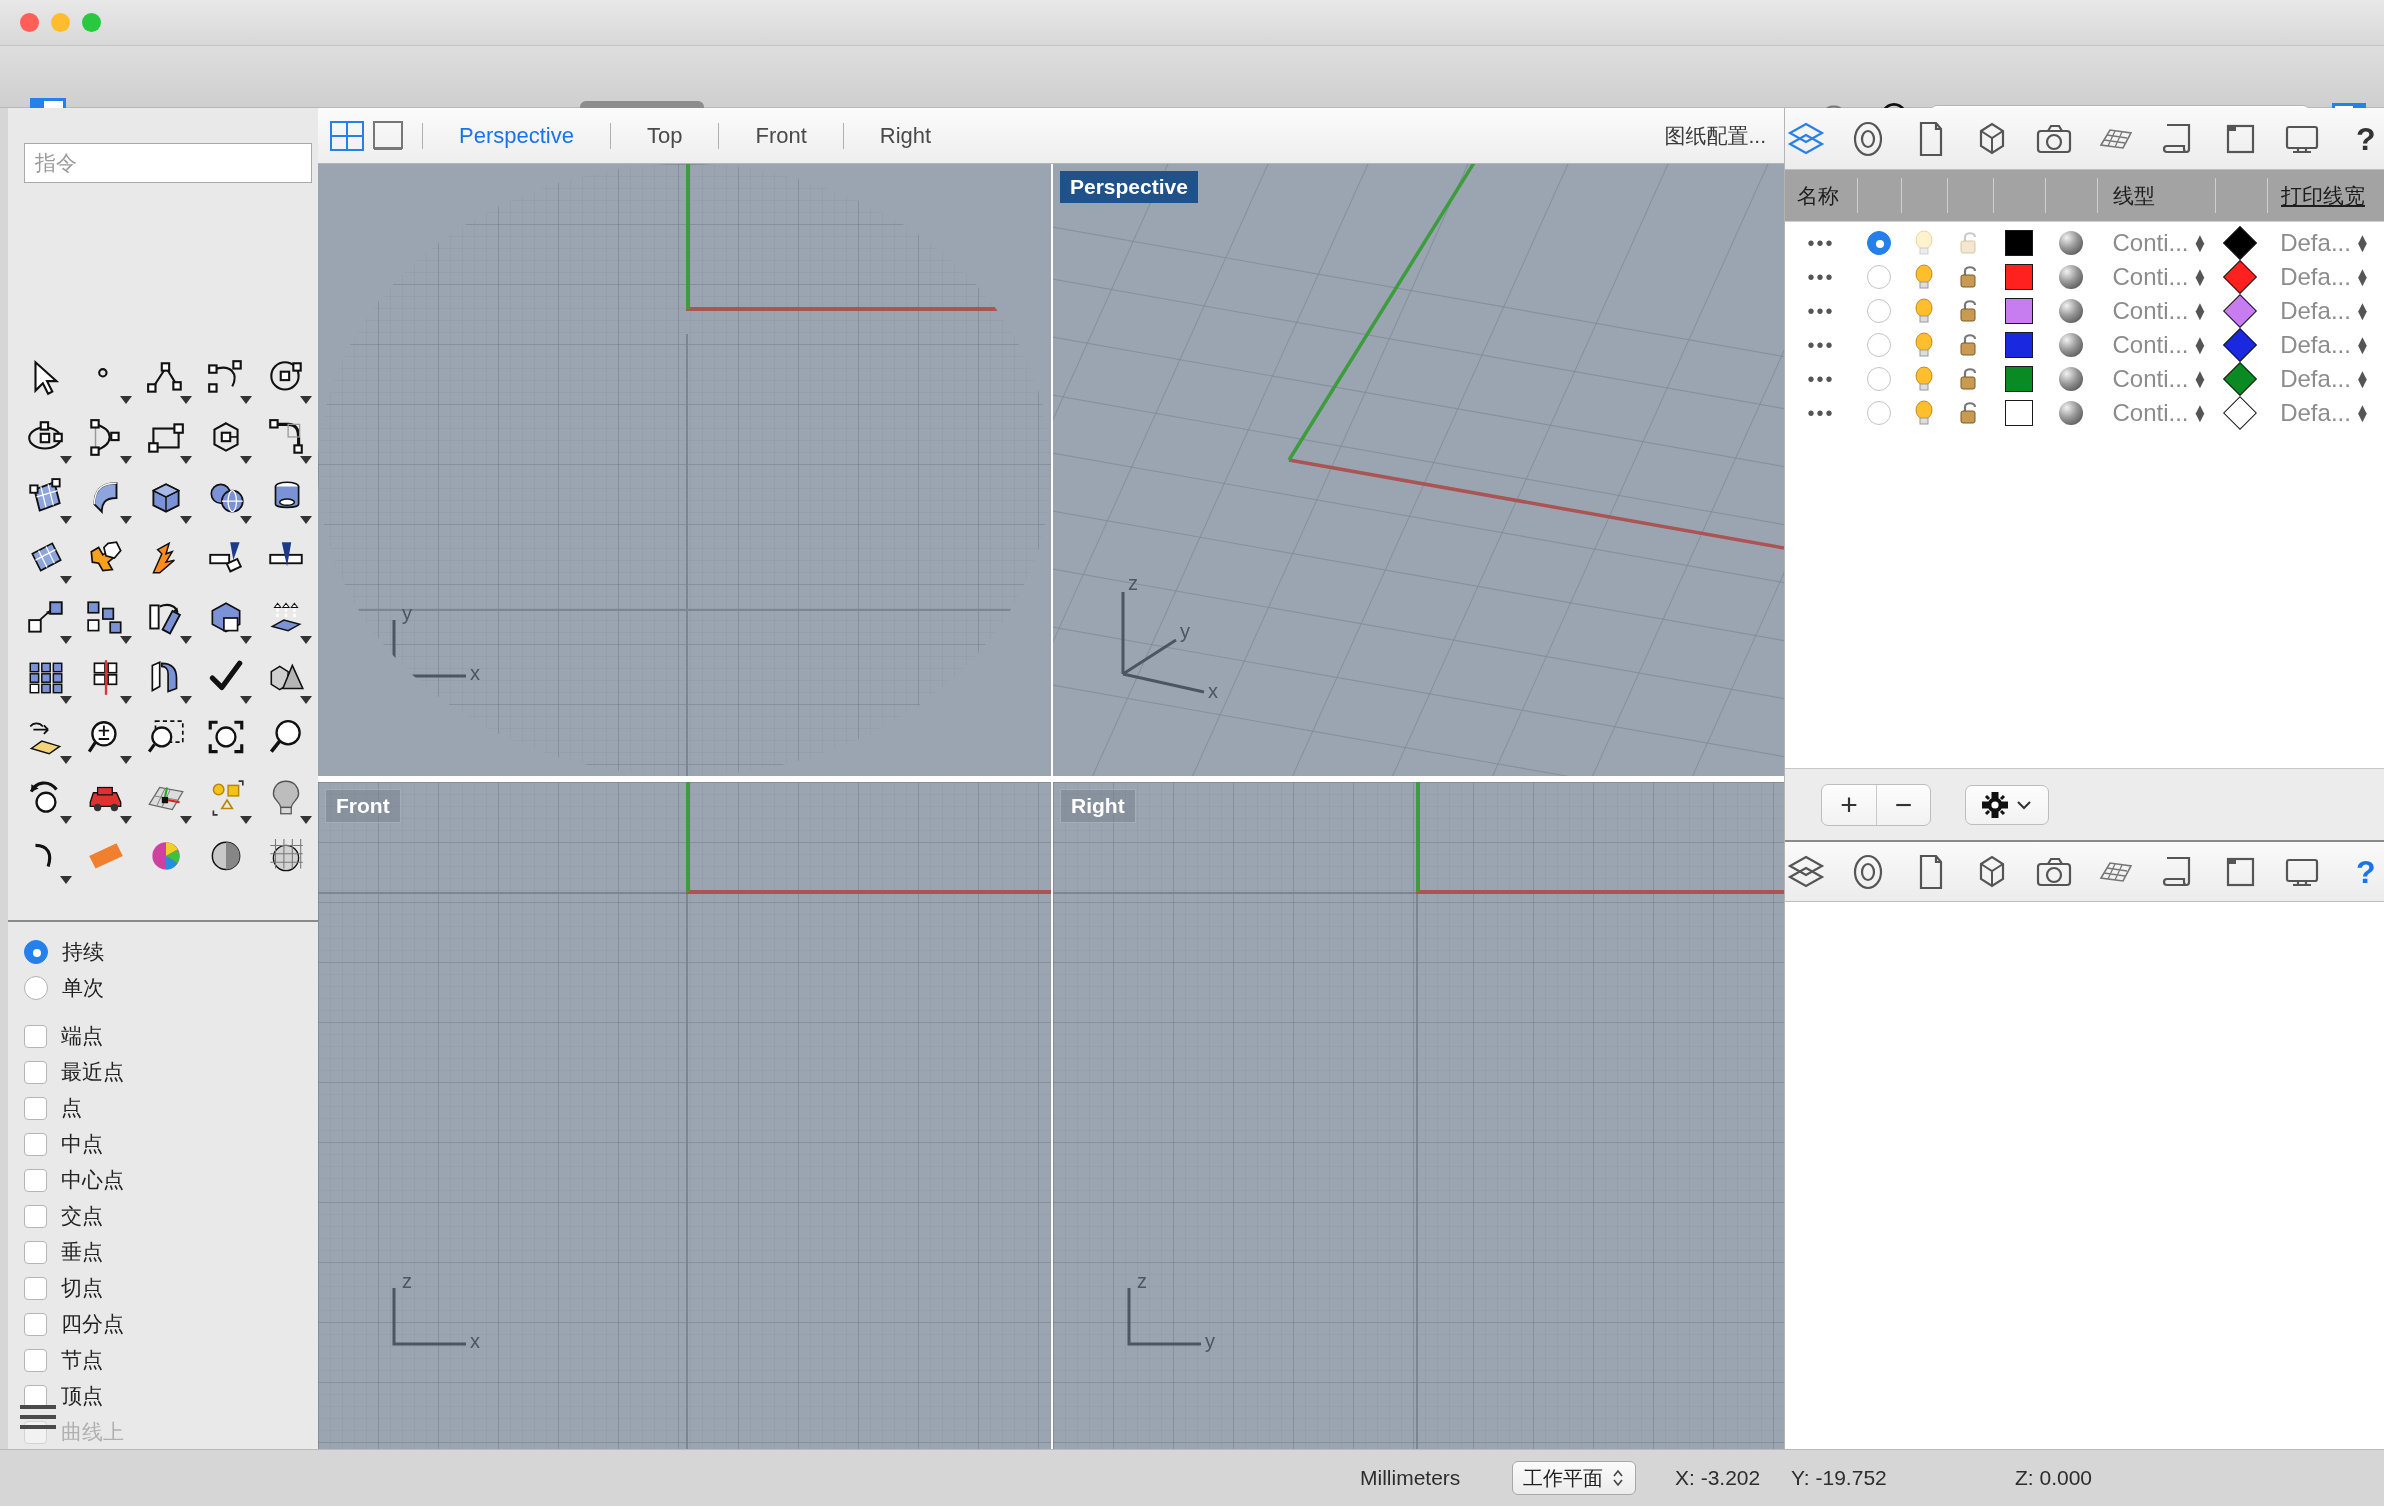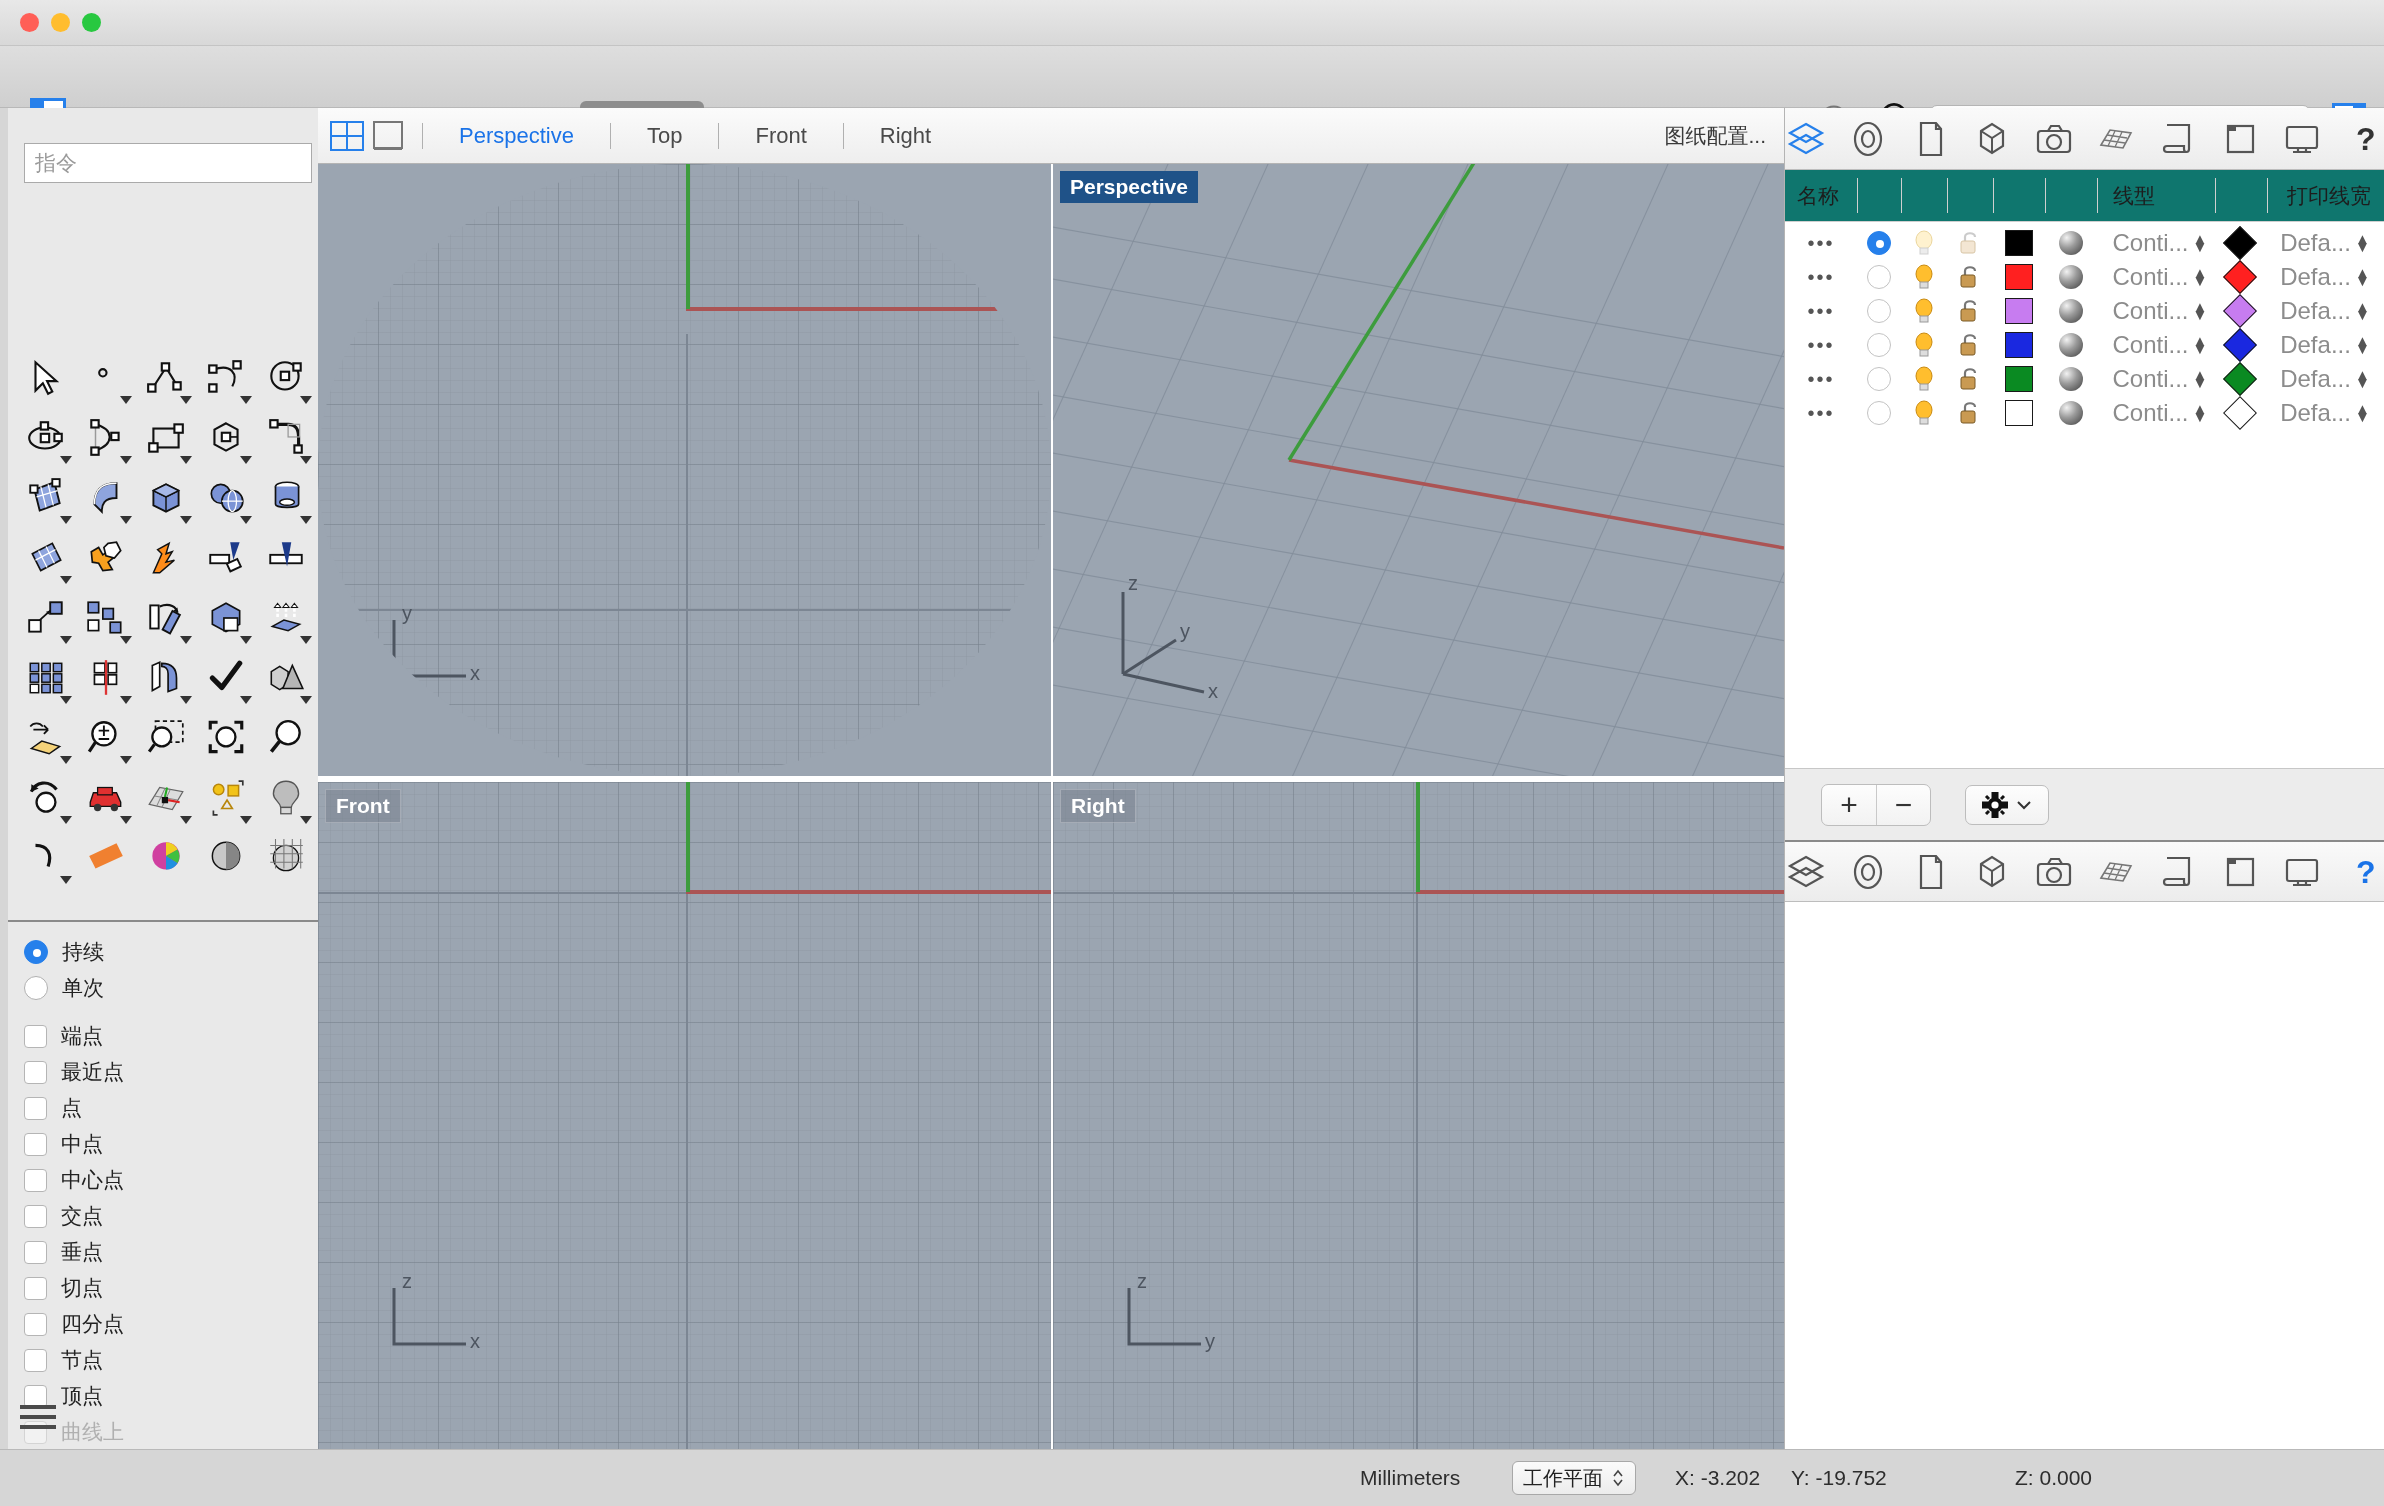--- a/index.html
+++ b/index.html
@@ -177,21 +177,21 @@
   .rp-tabbar {
     height: 62px; background: linear-gradient(#fafafa,#ececec);
     border-bottom: 1px solid #bdbdbd; display: flex; align-items: center;
     justify-content: center; gap: 22px; padding: 0 10px;
   }
   .rp-tab { width: 44px; height: 44px; display: flex; align-items: center; justify-content: center; }
   .rp-tab svg { width: 40px; height: 40px; }
 
   .lay-header {
     display: flex; height: 52px; align-items: center; border-bottom: 1px solid #cfcfcf;
-    background: #0f766e;
+    background: #a3a3a3;
   }
   .lay-hcell { font-size: 21px; color: #1d1d1d; position: relative; height: 100%; display: flex; align-items: center; }
   .lay-hcell + .lay-hcell::before {
     content: ""; position: absolute; left: 0; top: 8px; bottom: 8px; width: 1px; background: #cfcfcf;
   }
   .lay-row { display: flex; align-items: center; height: 34px; }
   .lay-cell { display: flex; align-items: center; justify-content: center; height: 100%; }
   .dots { font-size: 20px; color: #555; letter-spacing: 2px; }
   .cur-radio {
     width: 24px; height: 24px; border-radius: 50%; border: 1px solid #c3c3c3; background: #fff;
@@ -924,21 +924,21 @@
 
   <div class="lay-header">
     <div class="lay-hcell" style="width:72px; padding-left:12px;">名称</div>
     <div class="lay-hcell" style="width:44px;"></div>
     <div class="lay-hcell" style="width:46px;"></div>
     <div class="lay-hcell" style="width:46px;"></div>
     <div class="lay-hcell" style="width:52px;"></div>
     <div class="lay-hcell" style="width:52px;"></div>
     <div class="lay-hcell" style="width:118px; padding-left:16px;">线型</div>
     <div class="lay-hcell" style="width:52px;"></div>
-    <div class="lay-hcell" style="width:110px; padding-left:20px;">打印线宽</div>
+    <div class="lay-hcell" style="width:110px; padding-left:14px;text-decoration:underline;">打印线宽</div>
   </div>
 
   <div style="padding-top:4px">
 
     <div class="lay-row">
       <div class="lay-cell" style="width:72px">
           <span class="dots">•••</span>
         </div>
       <div class="lay-cell" style="width:44px">
           <span class="cur-radio on"></span>

